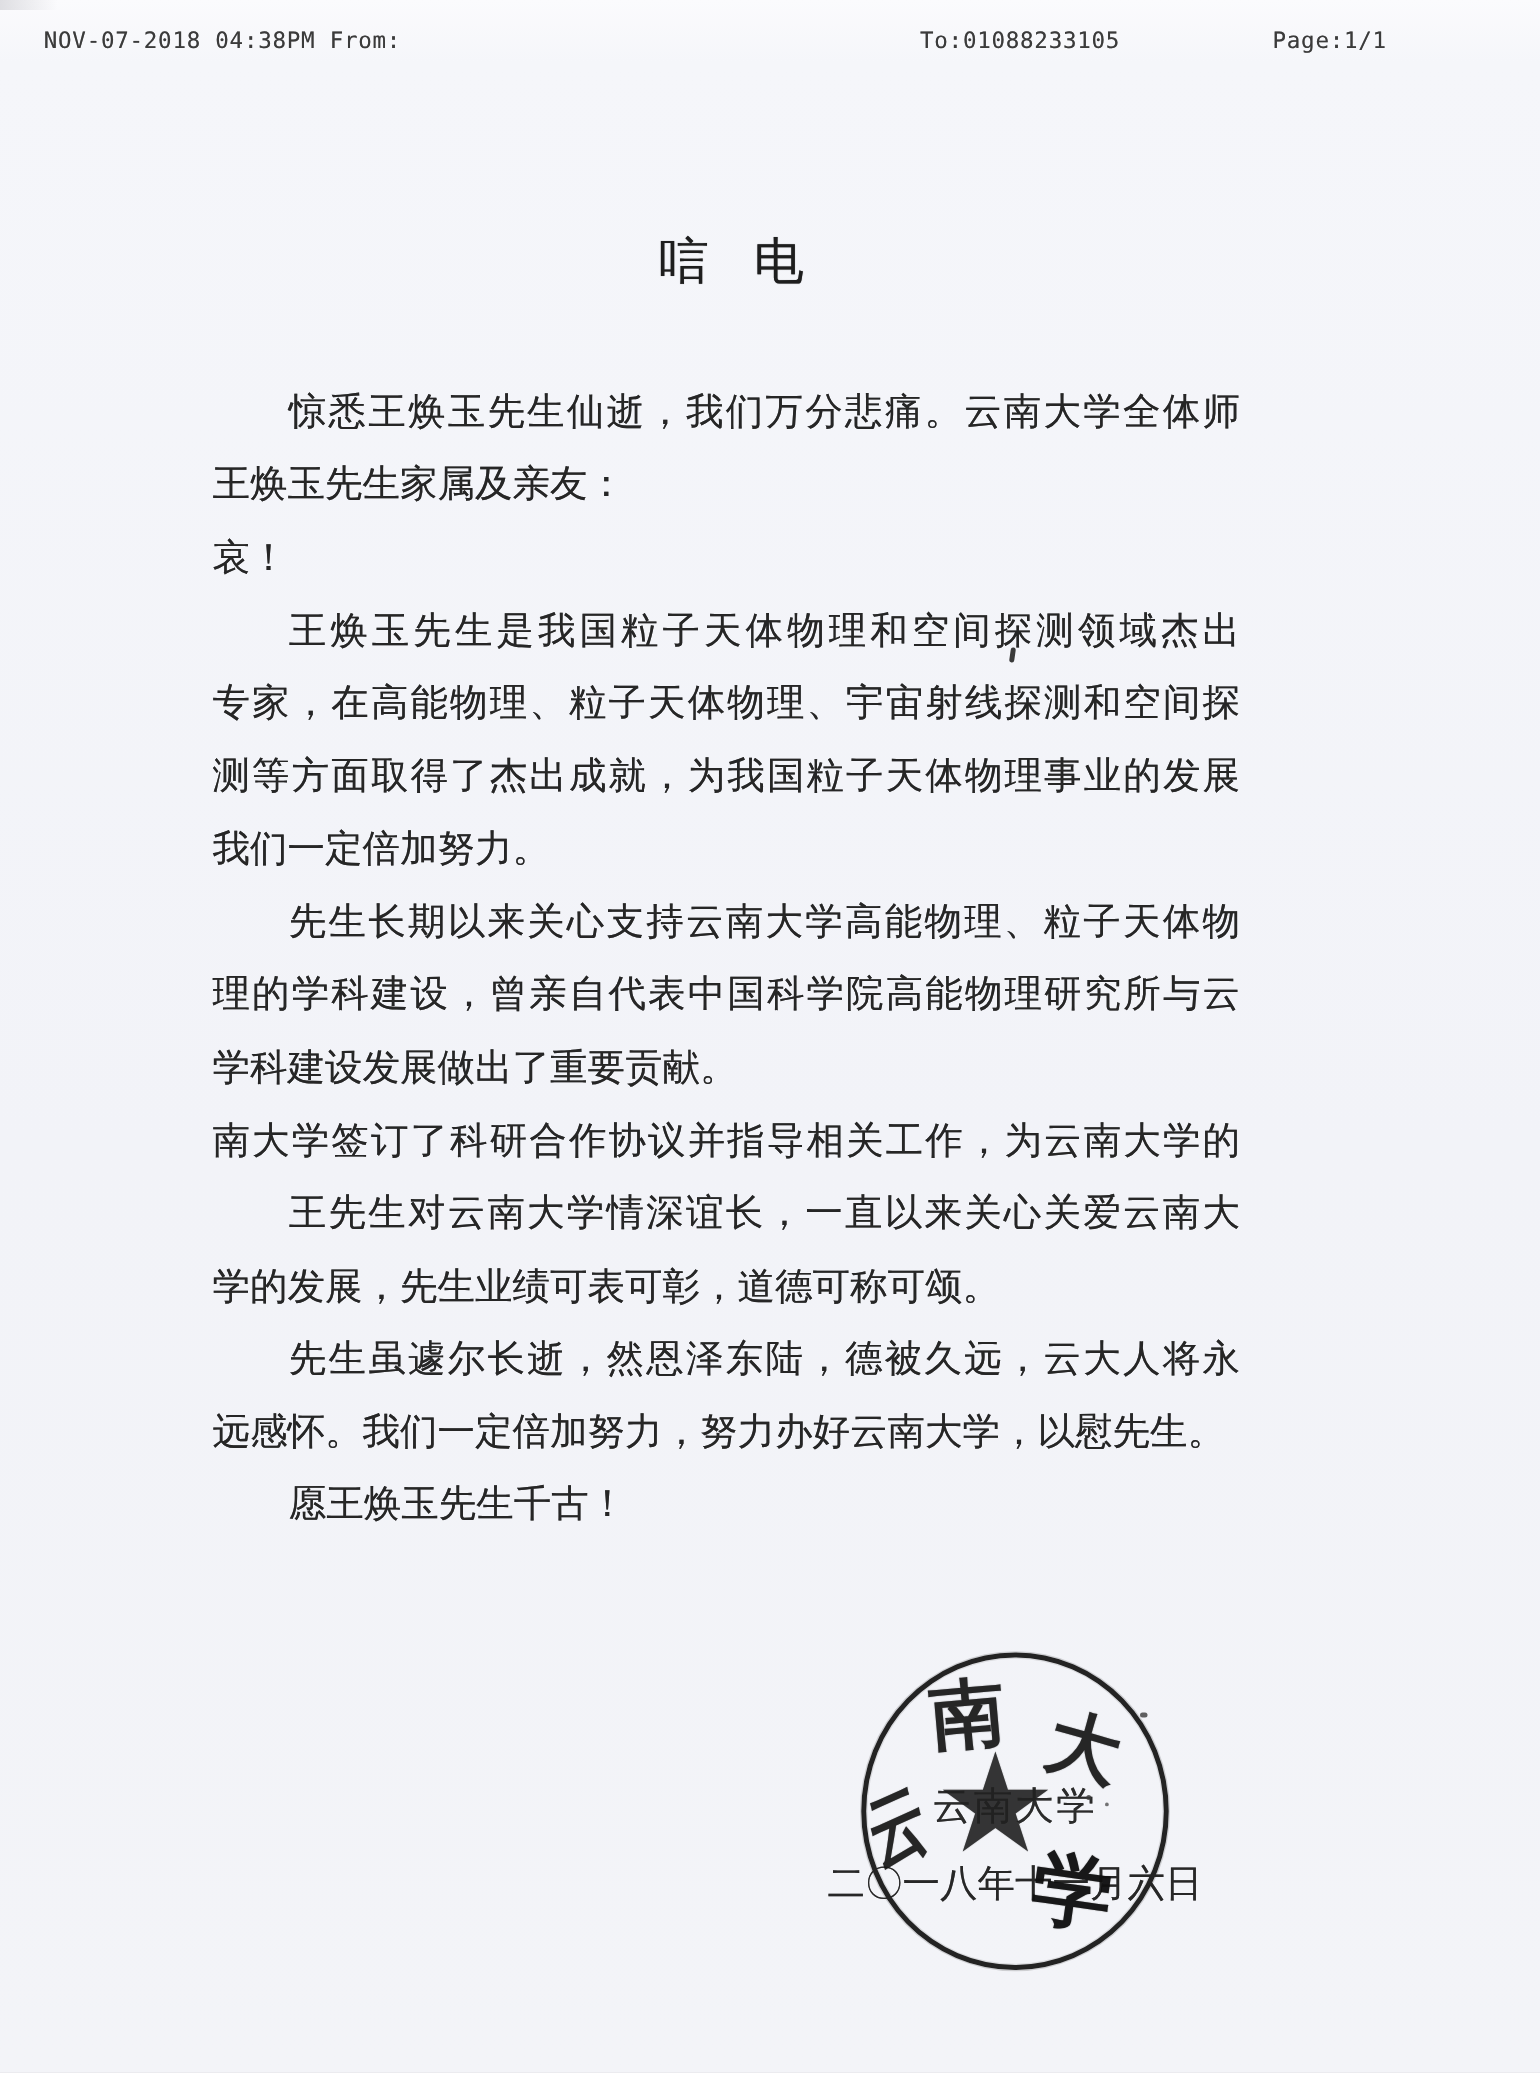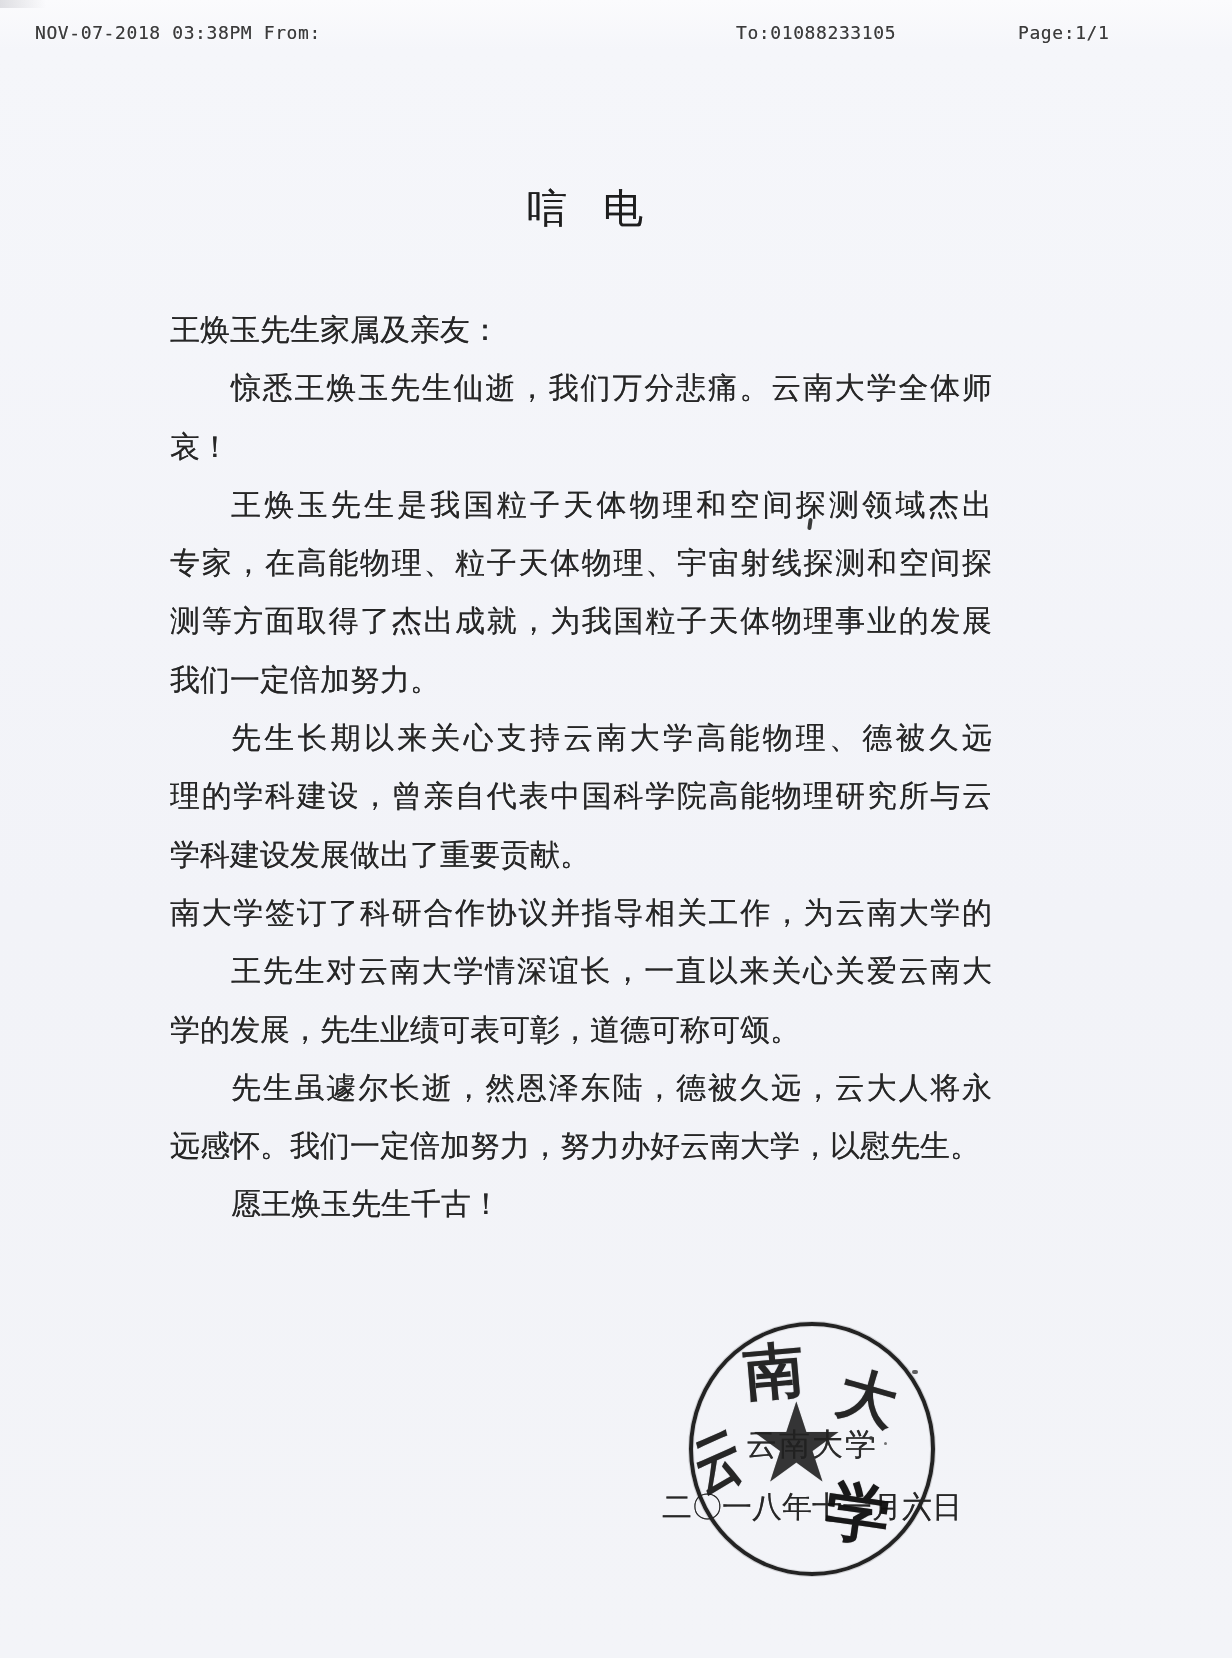--- a/index.html
+++ b/index.html
@@ -81,36 +81,36 @@
   }
 </style>
 </head>
 <body>
 
 <div class="page">
 
   <div class="corner-smudge"></div>
 
   <div class="fax-header">
-    <span class="fax-from">NOV-07-2018 03:38PM From:</span>
+    <span class="fax-from">NOV-07-2018 04:38PM From:</span>
     <span class="fax-to">To:01088233105</span>
     <span class="fax-page">Page:1/1</span>
   </div>
 
   <div class="title">唁 电</div>
 
   <div class="body-text">
+    <div class="ln ind fill">惊悉王焕玉先生仙逝，我们万分悲痛。云南大学全体师</div>
     <div class="ln">王焕玉先生家属及亲友：</div>
-    <div class="ln ind fill">惊悉王焕玉先生仙逝，我们万分悲痛。云南大学全体师</div>
     <div class="ln">哀！</div>
     <div class="ln ind fill">王焕玉先生是我国粒子天体物理和空间探测领域杰出</div>
     <div class="ln fill">专家，在高能物理、粒子天体物理、宇宙射线探测和空间探</div>
     <div class="ln fill">测等方面取得了杰出成就，为我国粒子天体物理事业的发展</div>
     <div class="ln">我们一定倍加努力。</div>
-    <div class="ln ind fill">先生长期以来关心支持云南大学高能物理、德被久远</div>
+    <div class="ln ind fill">先生长期以来关心支持云南大学高能物理、粒子天体物</div>
     <div class="ln fill">理的学科建设，曾亲自代表中国科学院高能物理研究所与云</div>
     <div class="ln">学科建设发展做出了重要贡献。</div>
     <div class="ln fill">南大学签订了科研合作协议并指导相关工作，为云南大学的</div>
     <div class="ln ind fill">王先生对云南大学情深谊长，一直以来关心关爱云南大</div>
     <div class="ln">学的发展，先生业绩可表可彰，道德可称可颂。</div>
     <div class="ln ind fill">先生虽遽尔长逝，然恩泽东陆，德被久远，云大人将永</div>
     <div class="ln">远感怀。我们一定倍加努力，努力办好云南大学，以慰先生。</div>
     <div class="ln ind">愿王焕玉先生千古！</div>
   </div>
 

